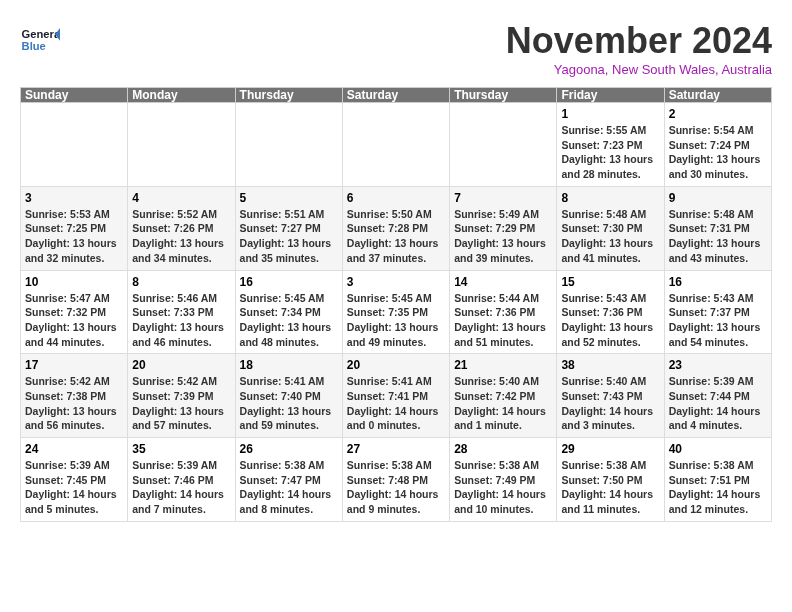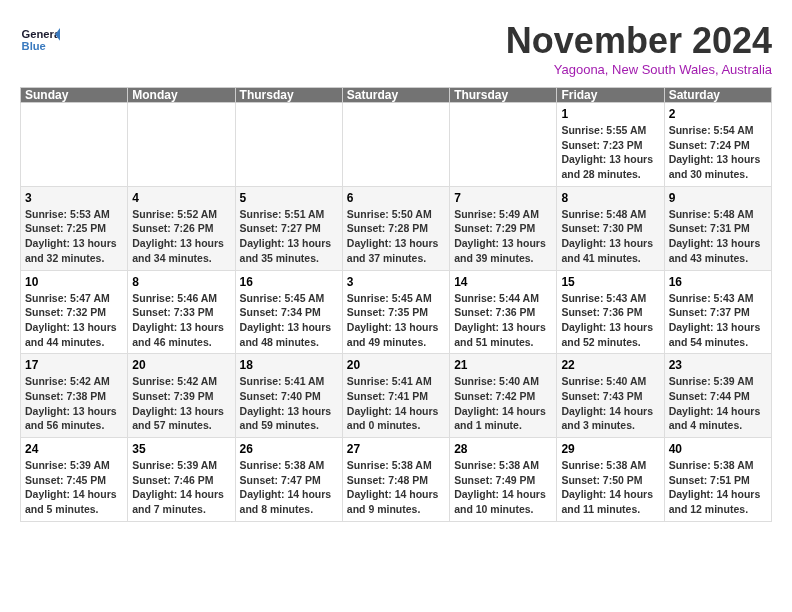--- a/index.html
+++ b/index.html
@@ -198,21 +198,21 @@
         </td>
         <td>
           <span class="day-number">20</span>
           <div class="day-info">Sunrise: 5:41 AM<br>Sunset: 7:41 PM<br>Daylight: 14 hours and 0 minutes.</div>
         </td>
         <td>
           <span class="day-number">21</span>
           <div class="day-info">Sunrise: 5:40 AM<br>Sunset: 7:42 PM<br>Daylight: 14 hours and 1 minute.</div>
         </td>
         <td>
-          <span class="day-number">22</span>
+          <span class="day-number">38</span>
           <div class="day-info">Sunrise: 5:40 AM<br>Sunset: 7:43 PM<br>Daylight: 14 hours and 3 minutes.</div>
         </td>
         <td>
           <span class="day-number">23</span>
           <div class="day-info">Sunrise: 5:39 AM<br>Sunset: 7:44 PM<br>Daylight: 14 hours and 4 minutes.</div>
         </td>
       </tr>
       <tr>
         <td>
           <span class="day-number">24</span>

